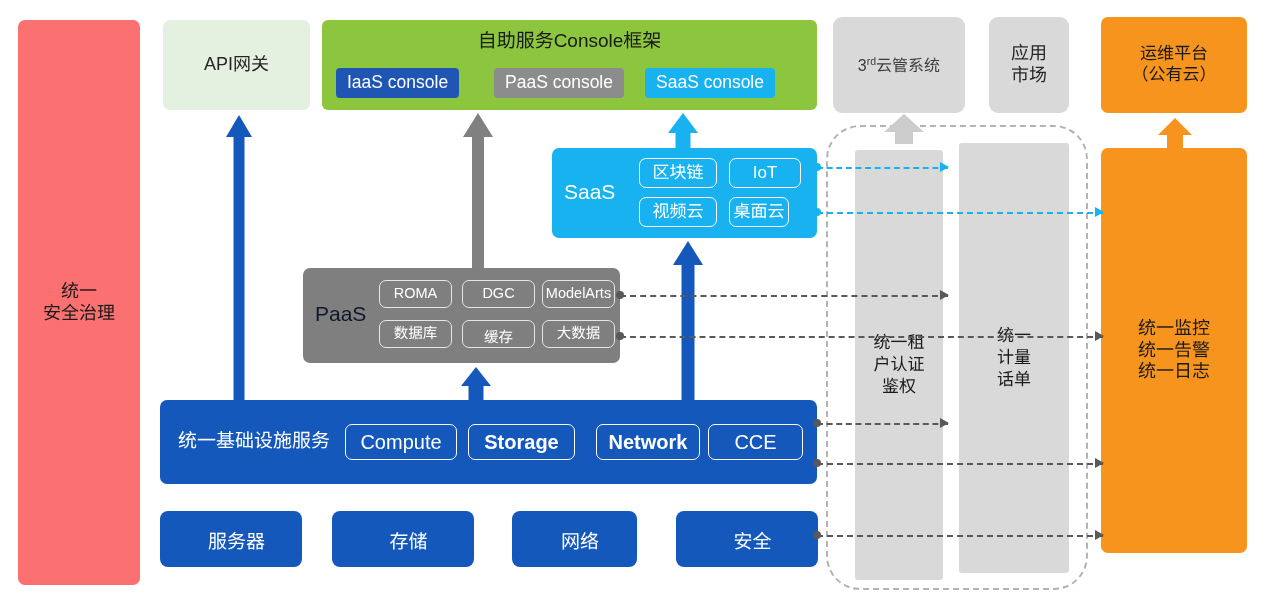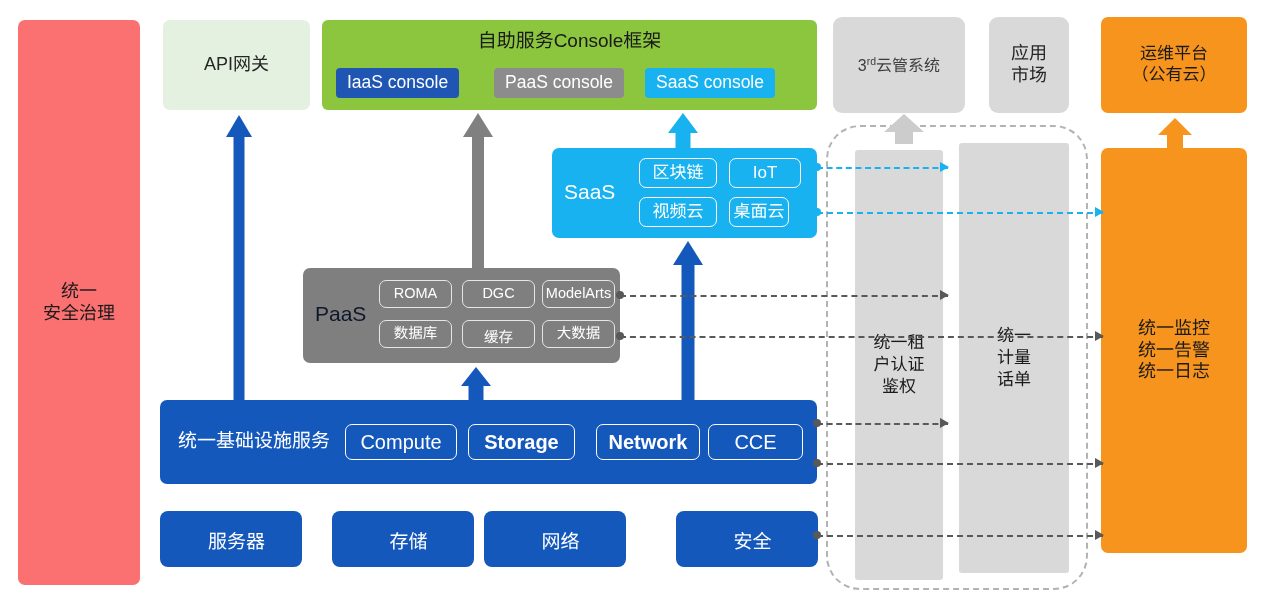--- a/index.html
+++ b/index.html
@@ -185,21 +185,21 @@
     position: absolute;
     top: 511px; height: 56px;
     background: #1558bc; border-radius: 8px;
     color: #ffffff; font-size: 19px;
     display: flex; align-items: center; justify-content: center;
     box-sizing: border-box;
     padding-left: 11px;
   }
   #hw0 { left: 160px; width: 142px; }
   #hw1 { left: 332px; width: 142px; }
-  #hw2 { left: 484px; width: 142px; }
+  #hw2 { left: 512px; width: 125px; }
   #hw3 { left: 676px; width: 142px; }
 
   
   #common-boundary {
     position: absolute;
     left: 826px; top: 125px; width: 262px; height: 465px;
     border: 2.5px dashed #b3b3b3;
     border-radius: 34px;
     box-sizing: border-box;
     background: transparent;

